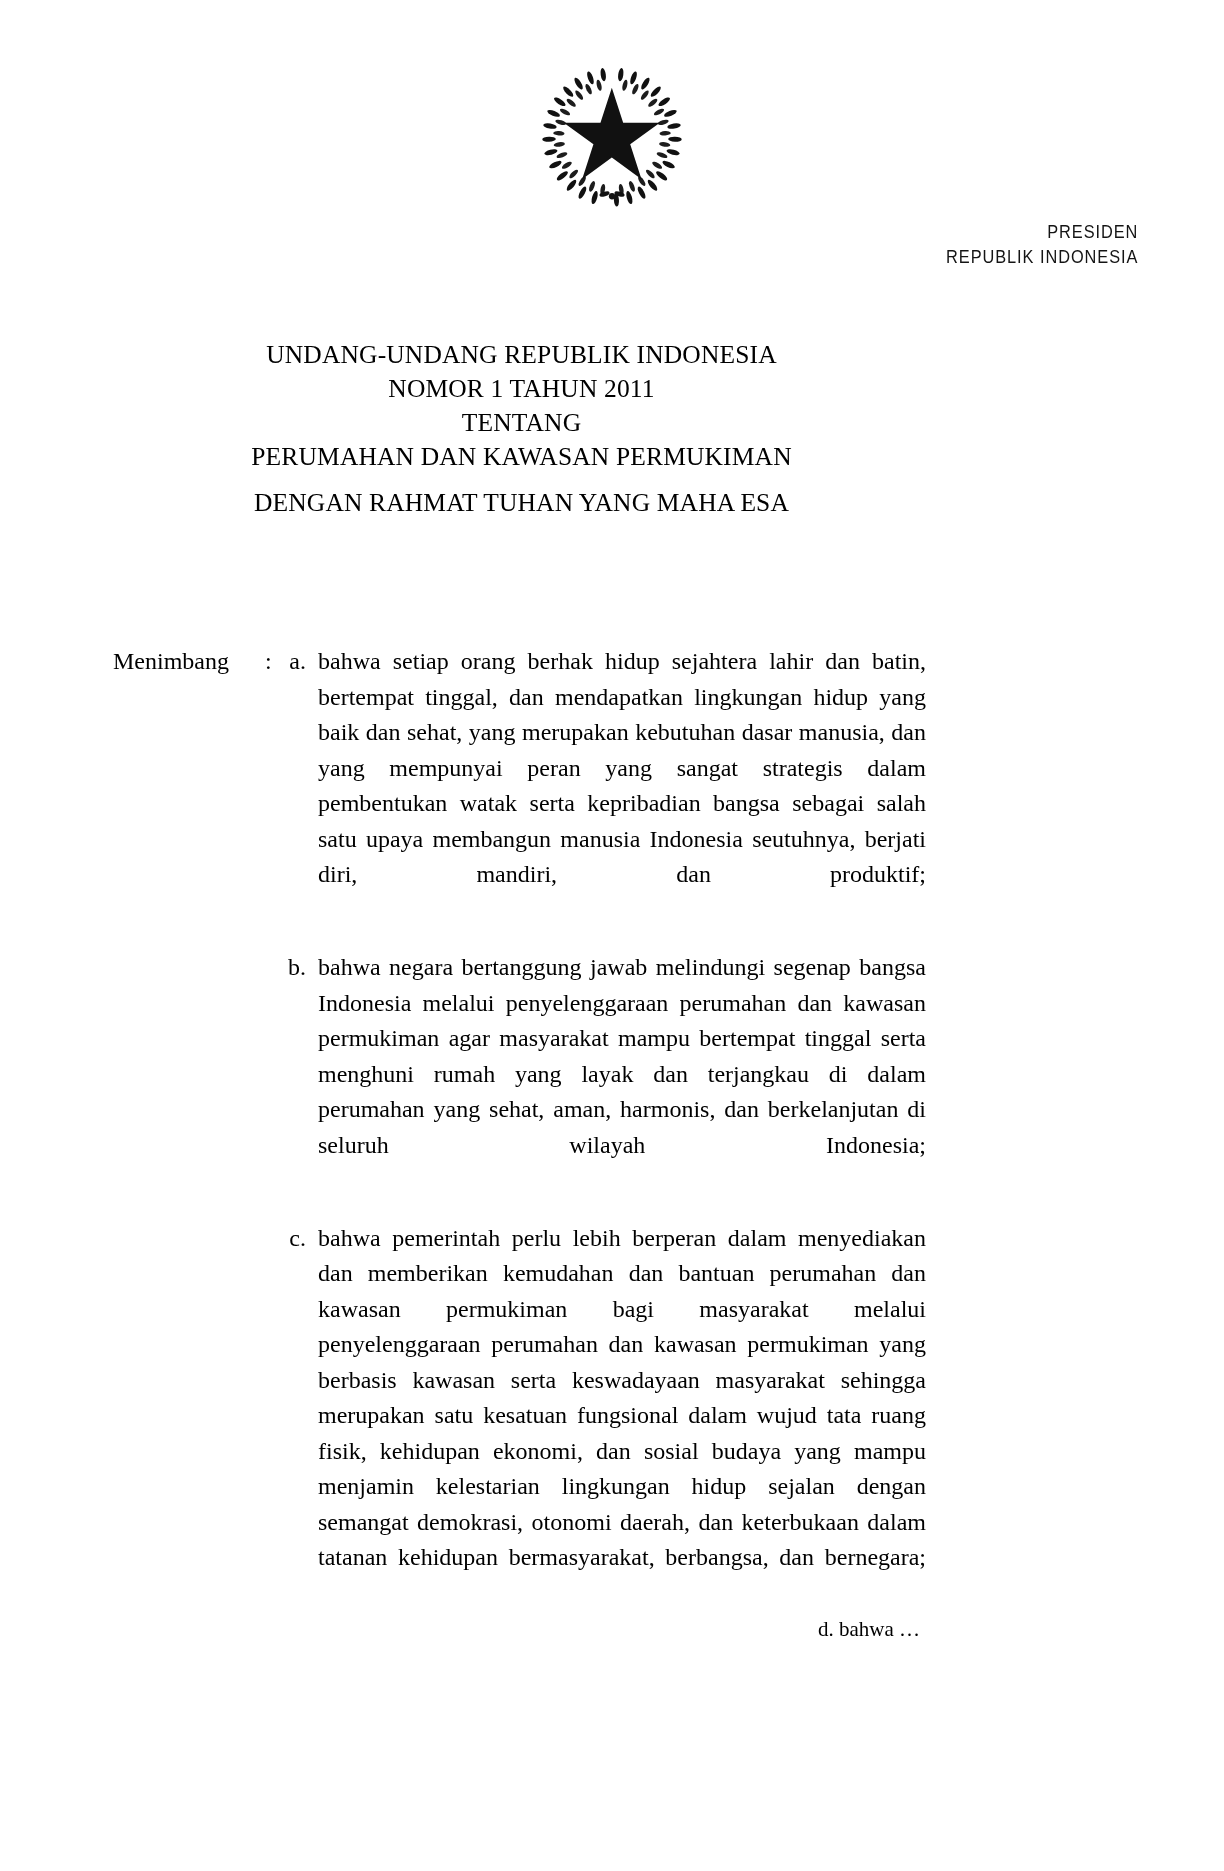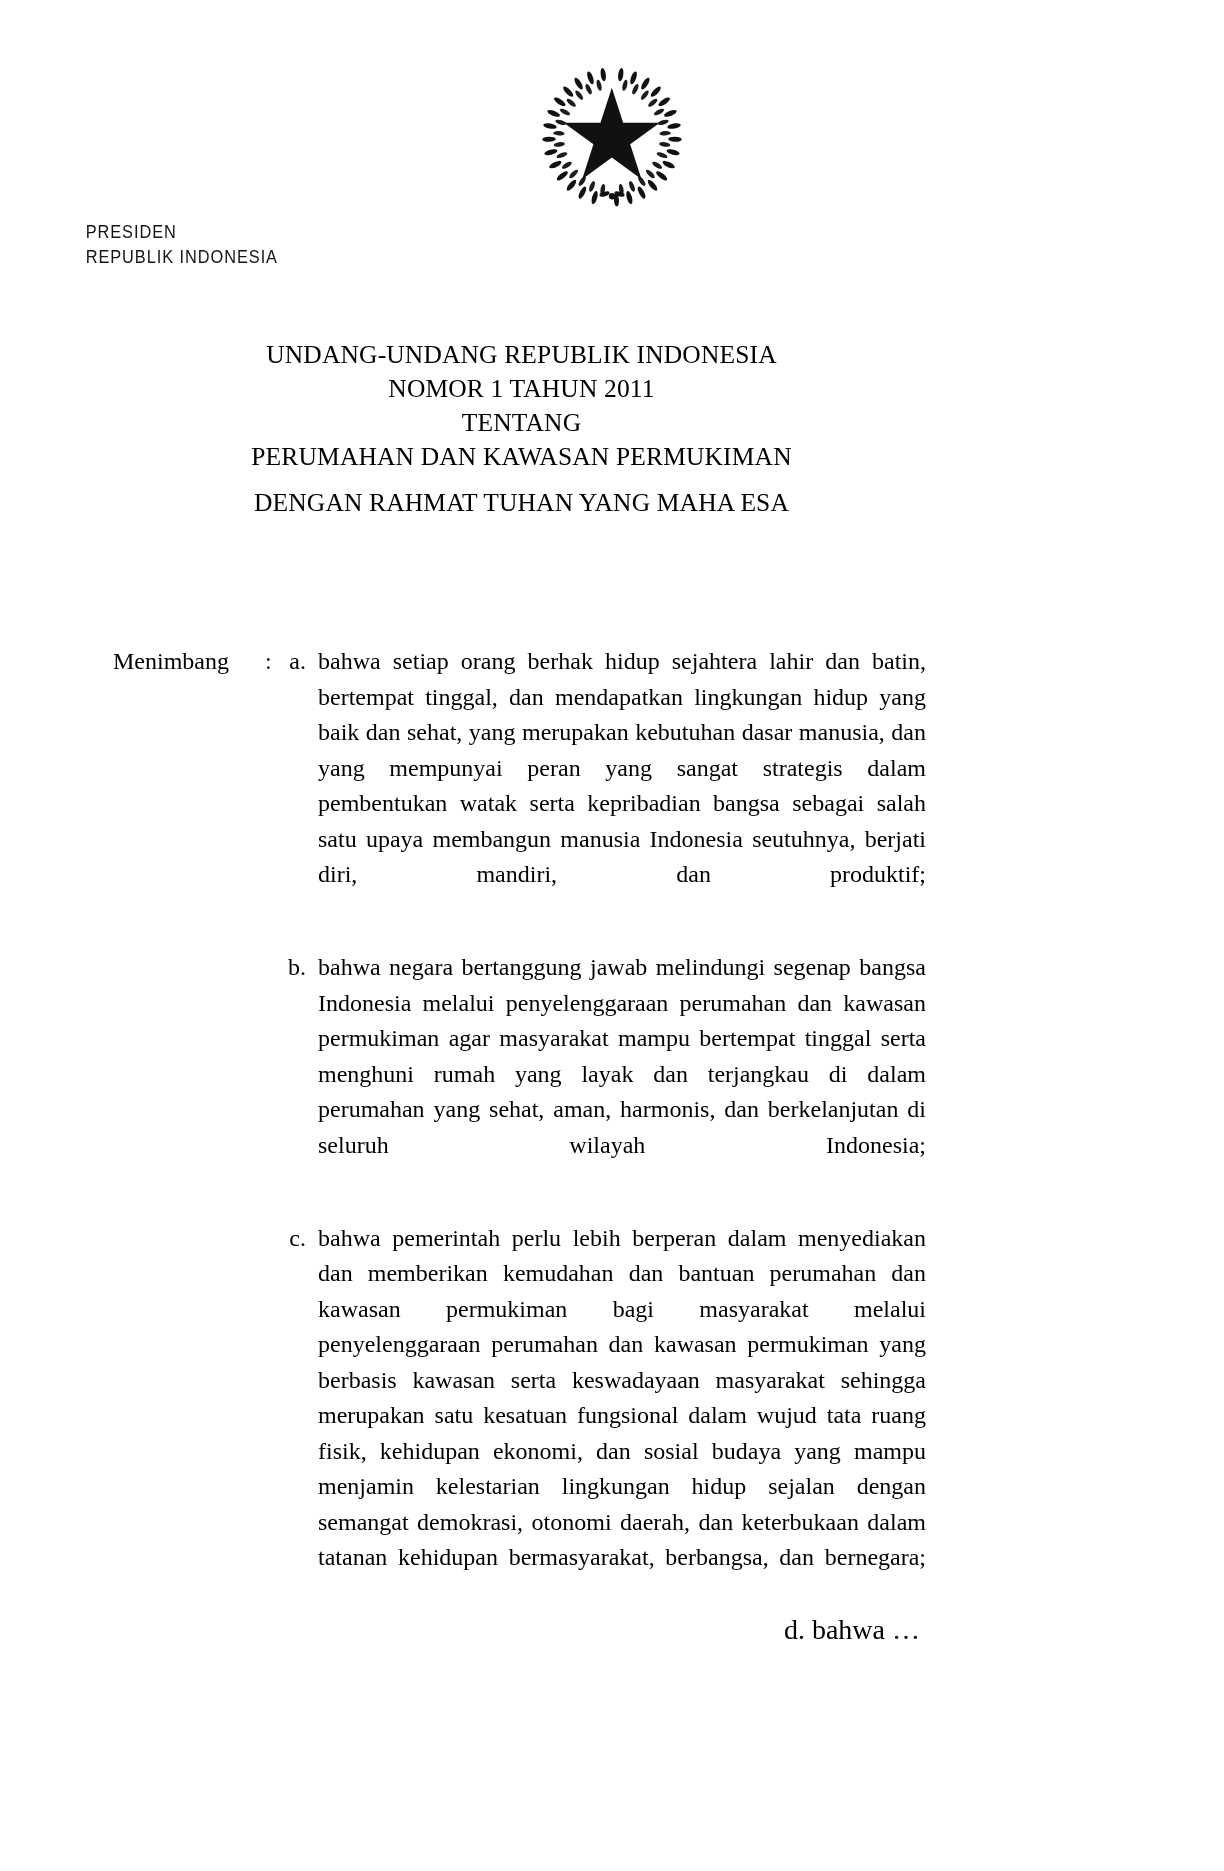--- a/index.html
+++ b/index.html
@@ -20,21 +20,21 @@
     overflow: hidden;
     box-sizing: border-box;
   }
 
   
   .header-block {
     position: absolute;
     left: 0;
     top: 62px;
     width: 1224px;
-    text-align: left;
+    text-align: right;
   }
   .emblem {
     width: 150px;
     height: 150px;
     margin: 0 auto;
     display: block;
   }
   .emblem-caption {
     margin-top: 7px;
     font-family: "Liberation Sans", "DejaVu Sans", sans-serif;
@@ -121,21 +121,21 @@
 
   
   .page-continuation {
     position: absolute;
     left: 0;
     top: 1612px;
     width: 1224px;
     text-align: right;
     padding-right: 304px;
     box-sizing: border-box;
-    font-size: 28px;
+    font-size: 21px;
     line-height: 35px;
   }
 </style>
 </head>
 <body>
 
 <div class="page">
 
   <div class="header-block">
 

